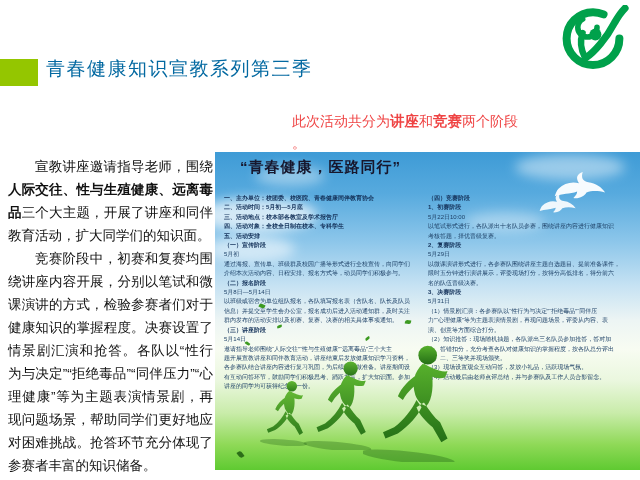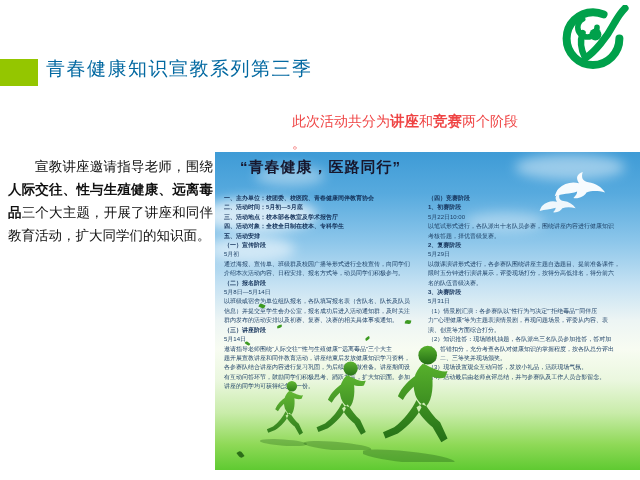--- a/index.html
+++ b/index.html
@@ -57,20 +57,21 @@
 <div class="accent-bar"></div>
 <h1 class="slide-title">青春健康知识宣教系列第三季</h1>
 
 <div class="intro">
   <span>此次活动共分为</span><b>讲座</b><span>和</span><b>竞赛</b><span>两个阶段</span>
   <div class="intro-period">。</div>
 </div>
 
 <div class="leftcol">
   <p><span>宣教讲座邀请指导老师，围绕</span><b>人际交往、性与生殖健康、远离毒品</b><span>三个大主题，开展了讲座和同伴教育活动，扩大同学们的知识面。</span></p>
+  <p>竞赛阶段中，初赛和复赛均围绕讲座内容开展，分别以笔试和微课演讲的方式，检验参赛者们对于健康知识的掌握程度。决赛设置了情景剧汇演和抢答。各队以“性行为与决定”“拒绝毒品”“同伴压力”“心理健康”等为主题表演情景剧，再现问题场景，帮助同学们更好地应对困难挑战。抢答环节充分体现了参赛者丰富的知识储备。</p>
 </div>
 
 <div class="poster">
 
   <div class="cloud" style="left:-18px;top:46px;width:120px;height:34px;"></div>
   <div class="cloud" style="left:-10px;top:84px;width:90px;height:26px;opacity:.55;"></div>
   <div class="cloud" style="left:40px;top:14px;width:70px;height:20px;opacity:.4;"></div>
   <div class="cloud" style="left:300px;top:2px;width:110px;height:26px;opacity:.45;"></div>
   <div class="cloud" style="left:250px;top:60px;width:80px;height:20px;opacity:.35;"></div>
 

